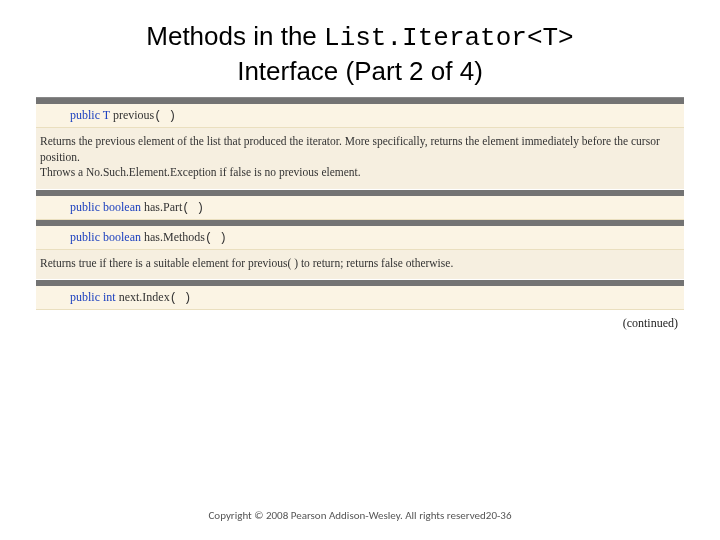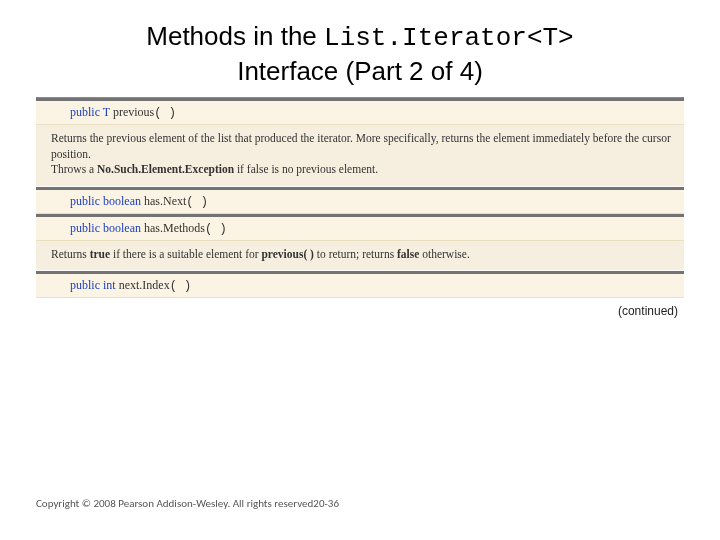--- a/index.html
+++ b/index.html
@@ -33,55 +33,55 @@
     padding-left: 4px;
   }
   .subhead .mono { font-family: "Courier New", monospace; font-weight: bold; }
   .rule {
     height: 1px;
     background: #888;
     margin: 2px 0 0 0;
   }
   .sig-row {
     background: #fbf4e4;
-    border-top: 3px solid #737373;
+    border-top: 6px solid #737373;
     border-bottom: 1px solid #eadfbf;
     padding: 4px 8px 4px 34px;
     font-family: Georgia, serif;
     font-size: 12px;
     color: #333;
   }
   .sig-row .kw { color: #1a3fbf; font-family: Georgia, serif; }
   .sig-row .rt { color: #1a3fbf; font-family: Georgia, serif; }
   .sig-row .nm { font-family: Georgia, serif; color: #333; }
   .sig-row .paren { font-family: "Courier New", monospace; }
   .desc {
     background: #f6efe0;
-    padding: 6px 12px 8px 15px;
+    padding: 6px 12px 8px 4px;
     font-family: Georgia, serif;
     font-size: 11.5px;
     color: #333;
     line-height: 1.35;
     border-bottom: 1px solid #fff;
   }
-  .desc .mono { font-family: Georgia, serif; font-weight: bold; }
+  .desc .mono { font-family: Georgia, serif; }
   .cont {
     text-align: right;
-    font-family: Liberation Sans, sans-serif;
+    font-family: Liberation Serif, serif;
     font-size: 12px;
     color: #222;
     padding: 6px 6px 0 0;
   }
   .footer {
     position: absolute;
-    bottom: 30px;
+    bottom: 18px;
     left: 36px;
     right: 36px;
     display: flex;
-    justify-content: flex-start;
+    justify-content: center;
     font-family: "Calibri", Arial, sans-serif;
     font-size: 11px;
     color: #555;
   }
 </style>
 </head>
 <body>
 
 <div class="slide">
 
@@ -98,21 +98,21 @@
     <span class="nm">previous</span><span class="paren">( )</span>
   </div>
   <div class="desc">
     <span>Returns the previous element of the list that produced the iterator. More specifically, returns the element immediately before the cursor position.</span><br>
     <span>Throws a </span><span class="mono">No.Such.Element.Exception</span><span> if false is no previous element.</span>
   </div>
 
   <div class="sig-row">
     <span class="kw">public</span>
     <span class="rt">boolean</span>
-    <span class="nm">has.Next</span><span class="paren">( )</span>
+    <span class="nm">has.Part</span><span class="paren">( )</span>
   </div>
 
   <div class="sig-row">
     <span class="kw">public</span>
     <span class="rt">boolean</span>
     <span class="nm">has.Methods</span><span class="paren">( )</span>
   </div>
   <div class="desc">
     <span>Returns </span><span class="mono">true</span><span> if there is a suitable element for </span><span class="mono">previous( )</span><span> to return; returns </span><span class="mono">false</span><span> otherwise.</span>
   </div>

